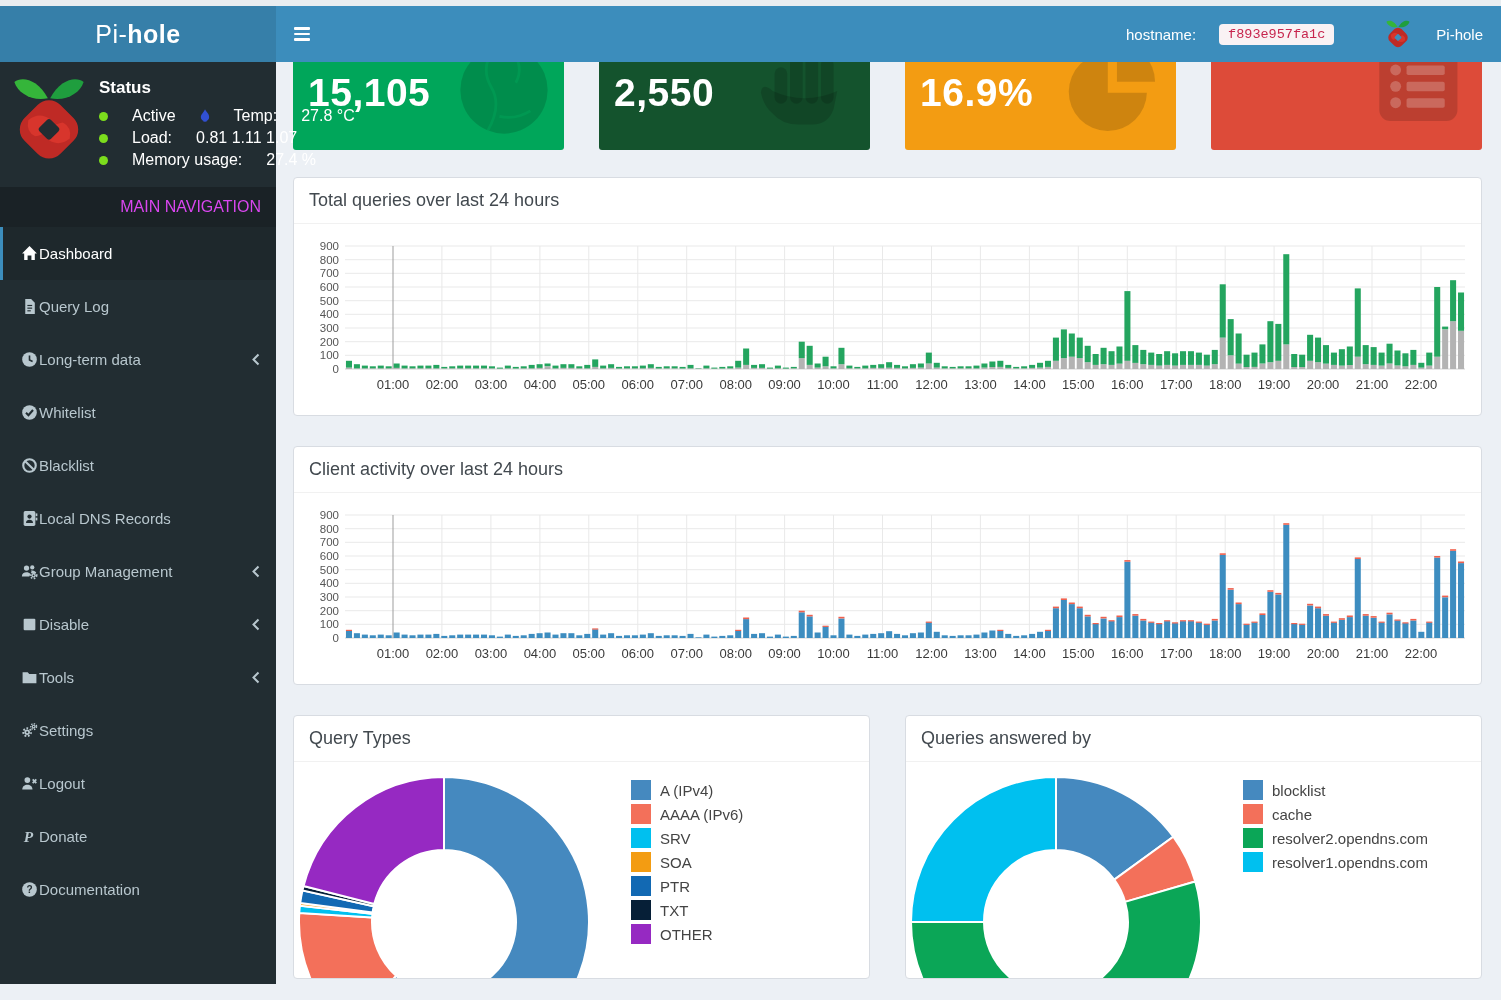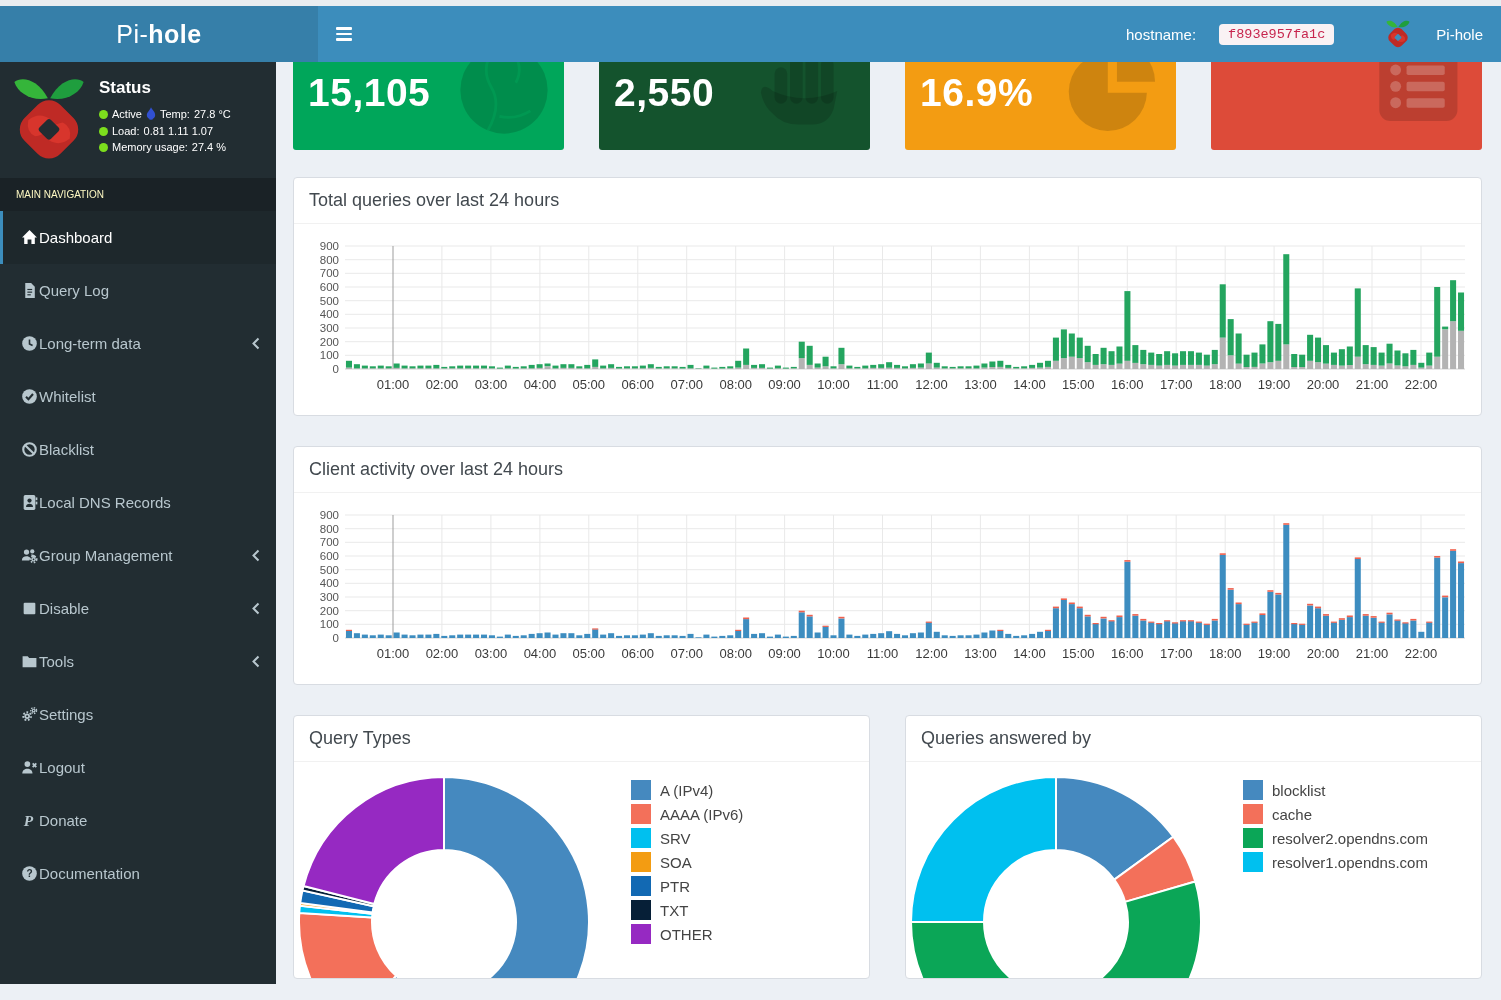--- a/index.html
+++ b/index.html
@@ -1,39 +1,39 @@
 <!DOCTYPE html>
 <html><head>
 <meta charset="utf-8">
 <style>
   html,body{margin:0;padding:0;}
   body{width:1501px;height:1000px;overflow:hidden;background:#ecf0f5;font-family:"Liberation Sans",sans-serif;}
   .topstrip{height:6px;background:#e9edf0;}
   
   .navbar{position:absolute;top:6px;left:0;right:0;height:56px;display:flex;z-index:5;}
-  .logo{width:318px;background:#367fa9;color:#fff;font-size:25px;display:flex;align-items:center;justify-content:center;letter-spacing:.5px;cursor:pointer;}
+  .logo{width:276px;background:#367fa9;color:#fff;font-size:25px;display:flex;align-items:center;justify-content:center;letter-spacing:.5px;cursor:pointer;}
   .logo b{font-weight:700;}
   .navbar-rest{flex:1;background:#3c8dbc;display:flex;align-items:center;padding:0 18px;}
   .hamburger{width:22px;display:flex;flex-direction:column;gap:3px;cursor:pointer;}
   .hamburger span{display:block;width:16px;height:2.6px;background:#fff;border-radius:1px;}
   .nav-right{margin-left:auto;display:flex;align-items:center;gap:23px;color:#fff;font-size:15px;}
   .hostcode{font-family:"Liberation Mono","DejaVu Sans Mono",monospace;font-size:13.5px;background:#f9f2f4;color:#c7254e;padding:3px 9px;border-radius:4px;}
   .rasp-sm{width:26px;height:30px;display:inline-block;margin-left:28px;}
   .rasp-sm svg{width:100%;height:100%;}
   .brand{margin-left:2px;cursor:pointer;}
   
   .sidebar{position:absolute;top:62px;left:0;width:276px;bottom:16px;background:#222d32;z-index:4;}
   .status-panel{display:flex;padding:12px 8px 12px 12px;gap:13px;}
   .rasp-lg{width:74px;height:90px;flex:none;}
   .rasp-lg svg{width:100%;height:100%;}
   .status-title{color:#fff;font-size:17px;font-weight:700;margin:4px 0 9px;}
-  .status-line{display:flex;align-items:center;gap:4px;color:#fff;font-size:11px;margin:4px 0;white-space:nowrap;}
+  .status-line{display:flex;align-items:center;gap:24px;color:#fff;font-size:16px;margin:4px 0;white-space:nowrap;}
   .dot{width:9px;height:9px;border-radius:50%;background:#7cdd1d;flex:none;}
   .flame{width:10px;height:14px;flex:none;}
-  .nav-header{background:#1a2226;color:#fef9c3;font-size:10px;padding:11px 15px 11px 16px;margin-top:2px;}
+  .nav-header{background:#1a2226;color:#d946ef;font-size:16px;padding:11px 15px 11px 16px;margin-top:2px;text-align:right;}
   .nav-item{height:53px;display:flex;align-items:center;padding:0 16px;color:#b8c7ce;font-size:15px;cursor:pointer;border-left:3px solid transparent;}
   .nav-item.active{background:#1e282c;color:#fff;border-left-color:#3c8dbc;}
   .nav-item .nicon{width:20px;height:17px;display:flex;justify-content:center;flex:none;}
   .nav-item .nicon svg{width:17px;height:17px;}
   .chev{margin-left:auto;display:flex;}
   
   .content{margin-left:276px;padding:22px 19px 0 17px;}
   .cards{display:grid;grid-template-columns:repeat(4,1fr);gap:35px;margin-bottom:27px;}
   .card{height:122px;border-radius:3px;color:#fff;position:relative;padding:13px 15px;box-sizing:border-box;overflow:hidden;}
   .card .clabel{font-size:15.5px;position:relative;z-index:2;}

